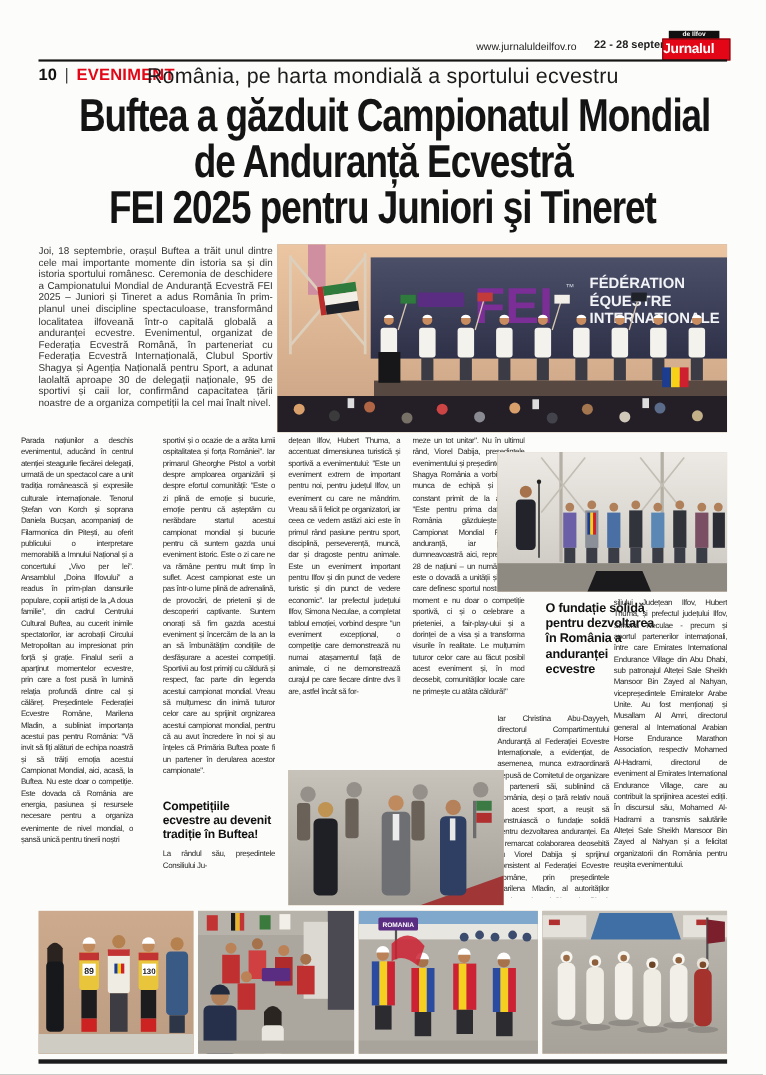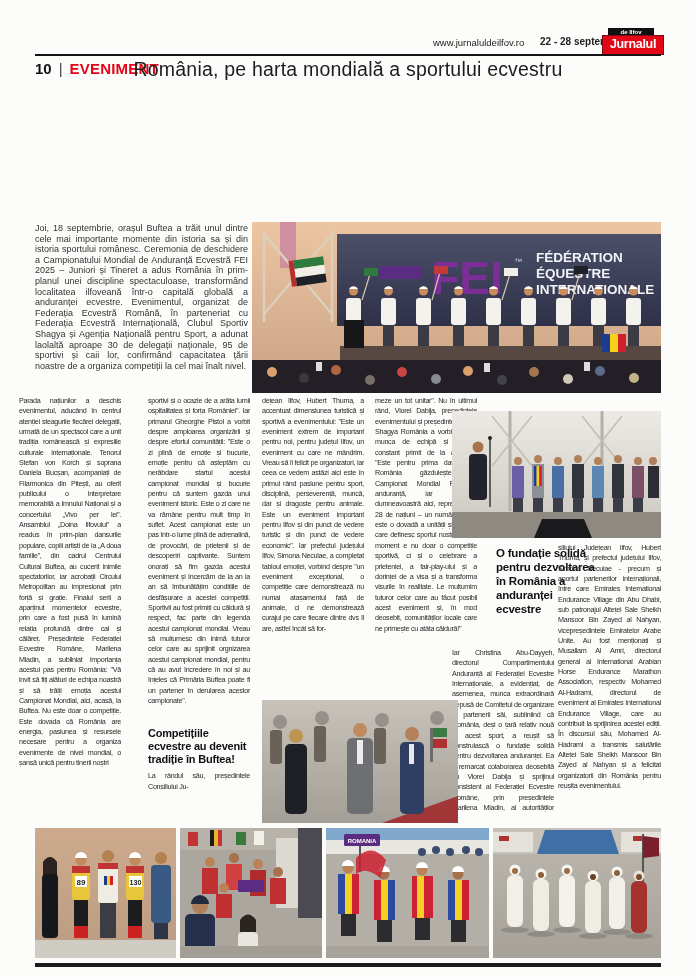--- a/index.html
+++ b/index.html
@@ -8,21 +8,21 @@
   
   .hdr-left{position:absolute;left:35px;top:31px;font-size:15px;font-weight:bold;color:#111;display:flex;gap:7px;align-items:baseline;margin-top:29px;}
   .hdr-left .bar{font-weight:300;color:#444;}
   .hdr-left .sect{color:#e30617;letter-spacing:.2px;}
   .hdr-site{position:absolute;left:433px;top:37px;font-size:9.5px;font-weight:normal;color:#222;}
   .hdr-date{position:absolute;left:540px;top:36px;font-size:10px;font-weight:bold;color:#222;}
   .logo{position:absolute;left:602px;top:28px;width:60px;height:26px;}
   .logo .top{position:absolute;left:6px;top:0;width:46px;height:9px;background:#101010;color:#fff;
              font-size:6px;font-weight:bold;text-align:center;line-height:9px;}
   .logo .main{position:absolute;left:0;top:7px;width:60px;height:18px;background:#e30617;border:1px solid #7d0b12;
-              color:#fff;font-size:12.5px;font-weight:bold;text-align:center;line-height:17px;letter-spacing:-.3px;}
+              color:#fff;font-size:12.5px;font-weight:bold;line-height:17px;letter-spacing:-.3px;}
   .hdr-rule{position:absolute;left:35px;top:54px;width:626px;height:2px;background:#151515;}
   
   .kicker{position:absolute;left:0;top:58px;width:696px;text-align:center;font-size:19.5px;color:#1c1c1c;letter-spacing:.2px;}
   .headline{position:absolute;left:0;top:84px;width:696px;text-align:center;color:#141414;}
   .hl-line{display:inline-block;transform:scaleX(.8);transform-origin:center;white-space:nowrap;
            font-weight:800;font-size:42px;line-height:42px;letter-spacing:-1.2px;}
   
   .lead{position:absolute;left:35px;top:223px;width:213px;height:168px;overflow:hidden;
         font-size:9px;line-height:10.6px;text-align:justify;color:#333;}
   .col{position:absolute;top:396px;width:102px;font-size:7.2px;line-height:10.35px;letter-spacing:-.3px;
@@ -63,20 +63,25 @@
   </div>
   <div class="hdr-site">www.jurnaluldeilfov.ro</div>
   <div class="hdr-date">22 - 28 septembrie 2025</div>
   <div class="logo">
     <div class="top">de Ilfov</div>
     <div class="main">Jurnalul</div>
   </div>
   <div class="hdr-rule"></div>
 
   <div class="kicker">România, pe harta mondială a sportului ecvestru</div>
+  <div class="headline">
+    <div><span class="hl-line">Buftea a găzduit Campionatul Mondial</span></div>
+    <div><span class="hl-line">de Anduranță Ecvestră</span></div>
+    <div><span class="hl-line">FEI 2025 pentru Juniori şi Tineret</span></div>
+  </div>
 
   <div class="lead">Joi, 18 septembrie, orașul Buftea a trăit unul dintre cele mai importante momente din istoria sa și din istoria sportului românesc. Ceremonia de deschidere a Campionatului Mondial de Anduranță Ecvestră FEI 2025 – Juniori și Tineret a adus România în prim-planul unei discipline spectaculoase, transformând localitatea ilfoveană într-o capitală globală a anduranței ecvestre. Evenimentul, organizat de Federația Ecvestră Română, în parteneriat cu Federația Ecvestră Internațională, Clubul Sportiv Shagya și Agenția Națională pentru Sport, a adunat laolaltă aproape 30 de delegații naționale, 95 de sportivi și caii lor, confirmând capacitatea țării noastre de a organiza competiții la cel mai înalt nivel.</div>
 
   <div class="col c1">Parada națiunilor a deschis evenimentul, aducând în centrul atenției steagurile fiecărei delegații, urmată de un spectacol care a unit tradiția românească și expresiile culturale internaționale. Tenorul Ștefan von Korch și soprana Daniela Bucșan, acompaniați de Filarmonica din Pitești, au oferit publicului o interpretare memorabilă a Imnului Național și a concertului „Vivo per lei”. Ansamblul „Doina Ilfovului” a readus în prim-plan dansurile populare, copiii artiști de la „A doua familie”, din cadrul Centrului Cultural Buftea, au cucerit inimile spectatorilor, iar acrobații Circului Metropolitan au impresionat prin forță și grație. Finalul serii a aparținut momentelor ecvestre, prin care a fost pusă în lumină relația profundă dintre cal și călăreț. Președintele Federației Ecvestre Române, Marilena Mladin, a subliniat importanța acestui pas pentru România: "Vă invit să fiți alături de echipa noastră și să trăiți emoția acestui Campionat Mondial, aici, acasă, la Buftea. Nu este doar o competiție. Este dovada că România are energia, pasiunea și resursele necesare pentru a organiza evenimente de nivel mondial, o șansă unică pentru tinerii noștri</div>
   <div class="col c2">
     <div>sportivi și o ocazie de a arăta lumii ospitalitatea și forța României". Iar primarul Gheorghe Pistol a vorbit despre amploarea organizării și despre efortul comunității: "Este o zi plină de emoție și bucurie, emoție pentru că așteptăm cu nerăbdare startul acestui campionat mondial și bucurie pentru că suntem gazda unui eveniment istoric. Este o zi care ne va rămâne pentru mult timp în suflet. Acest campionat este un pas într-o lume plină de adrenalină, de provocări, de prietenii și de descoperiri captivante. Suntem onorați să fim gazda acestui eveniment și încercăm de la an la an să îmbunătățim condițiile de desfășurare a acestei competiții. Sportivii au fost primiți cu căldură și respect, fac parte din legenda acestui campionat mondial. Vreau să mulțumesc din inimă tuturor celor care au sprijinit orgnizarea acestui campionat mondial, pentru că au avut încredere în noi și au înțeles că Primăria Buftea poate fi un partener în derularea acestor campionate".</div>
     <div class="subhead">Competițiile ecvestre au devenit tradiție în Buftea!</div>
     <div>La rândul său, președintele Consiliului Ju-</div>
   </div>
   <div class="col c3">dețean Ilfov, Hubert Thuma, a accentuat dimensiunea turistică și sportivă a evenimentului: "Este un eveniment extrem de important pentru noi, pentru județul Ilfov, un eveniment cu care ne mândrim. Vreau să îi felicit pe organizatori, iar ceea ce vedem astăzi aici este în primul rând pasiune pentru sport, disciplină, perseverență, muncă, dar și dragoste pentru animale. Este un eveniment important pentru Ilfov și din punct de vedere turistic și din punct de vedere economic". Iar prefectul județului Ilfov, Simona Neculae, a completat tabloul emoției, vorbind despre "un eveniment excepțional, o competiție care demonstrează nu numai atașamentul față de animale, ci ne demonstrează curajul pe care fiecare dintre dvs îl are, astfel încât să for-</div>

